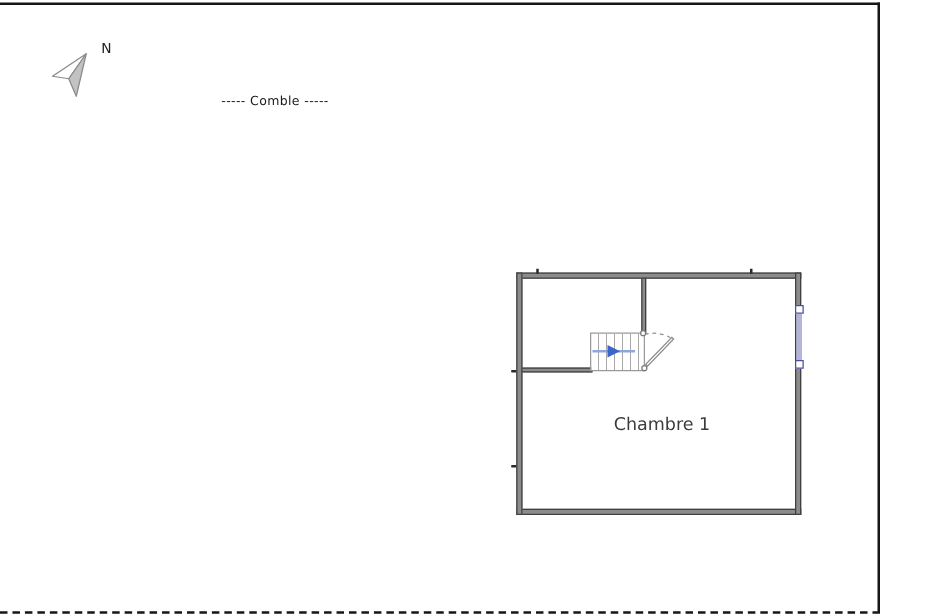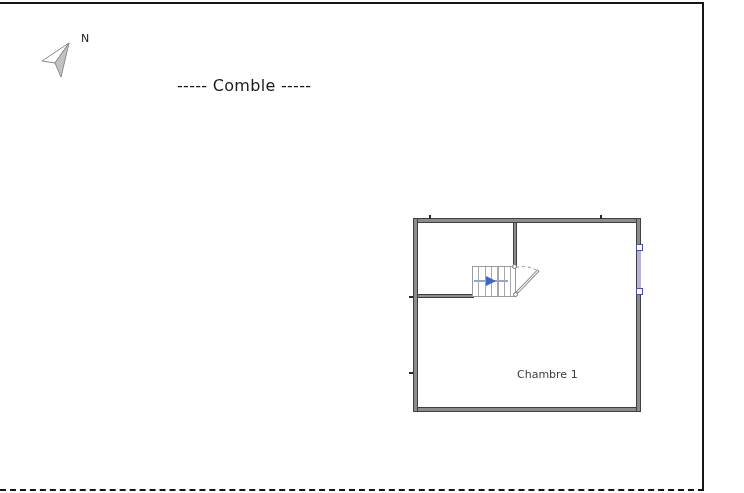--- a/index.html
+++ b/index.html
@@ -10,21 +10,21 @@
   .frame-top{position:absolute;left:0;top:2px;width:704px;height:2px;background:#161616;}
   .frame-right{position:absolute;left:702px;top:2px;width:2px;height:488px;background:#161616;}
   .frame-bottom{position:absolute;left:0;top:489px;width:704px;height:0;border-top:2px dashed #161616;}
 
   
   .compass{position:absolute;left:38px;top:28px;width:70px;height:58px;}
   .compass svg{position:absolute;left:0;top:2px;}
   .north-label{position:absolute;left:43px;top:4px;font-size:11px;color:#222222;}
 
   
-  .floor-title{position:absolute;left:177px;top:76px;font-size:16px;color:#1a1a1a;letter-spacing:0.3px;}
+  .floor-title{position:absolute;left:177px;top:76px;font-size:10px;color:#1a1a1a;letter-spacing:0.3px;}
 
   
   .wall{position:absolute;background:#8c8c8c;border:1.4px solid #404040;box-sizing:border-box;}
   .wall-top{left:413px;top:218px;width:228px;height:5px;}
   .wall-bottom{left:413px;top:407px;width:228px;height:5px;}
   .wall-left{left:413px;top:218px;width:5px;height:194px;}
   .wall-right{left:636px;top:218px;width:5px;height:194px;}
   .wall-part-v{left:513px;top:222px;width:4px;height:45px;}
   .wall-part-h{left:417px;top:294px;width:57px;height:4px;}
 
@@ -50,21 +50,21 @@
     border:1px solid #8a8a8a;box-sizing:border-box;transform-origin:0 50%;transform:rotate(-46deg);}
   .door-arc{position:absolute;left:0;top:0;pointer-events:none;}
 
   
   .window-bar{position:absolute;left:636.5px;top:251px;width:4.5px;height:37px;background:#b4b4d8;}
   .handle{position:absolute;width:7px;height:7px;background:#ffffff;border:1.3px solid #4d4da8;box-sizing:border-box;}
   .handle-top{left:635.5px;top:243.5px;}
   .handle-bottom{left:635.5px;top:287.5px;}
 
   
-  .room-label{position:absolute;left:517px;top:332px;font-size:11px;color:#3c3c3c;margin-top:36px;}
+  .room-label{position:absolute;left:491px;top:332px;font-size:14px;color:#3c3c3c;}
 </style>
 </head>
 <body>
 
 <div id="canvas">
 
   <div class="frame-top"></div>
   <div class="frame-right"></div>
   <div class="frame-bottom"></div>
 

